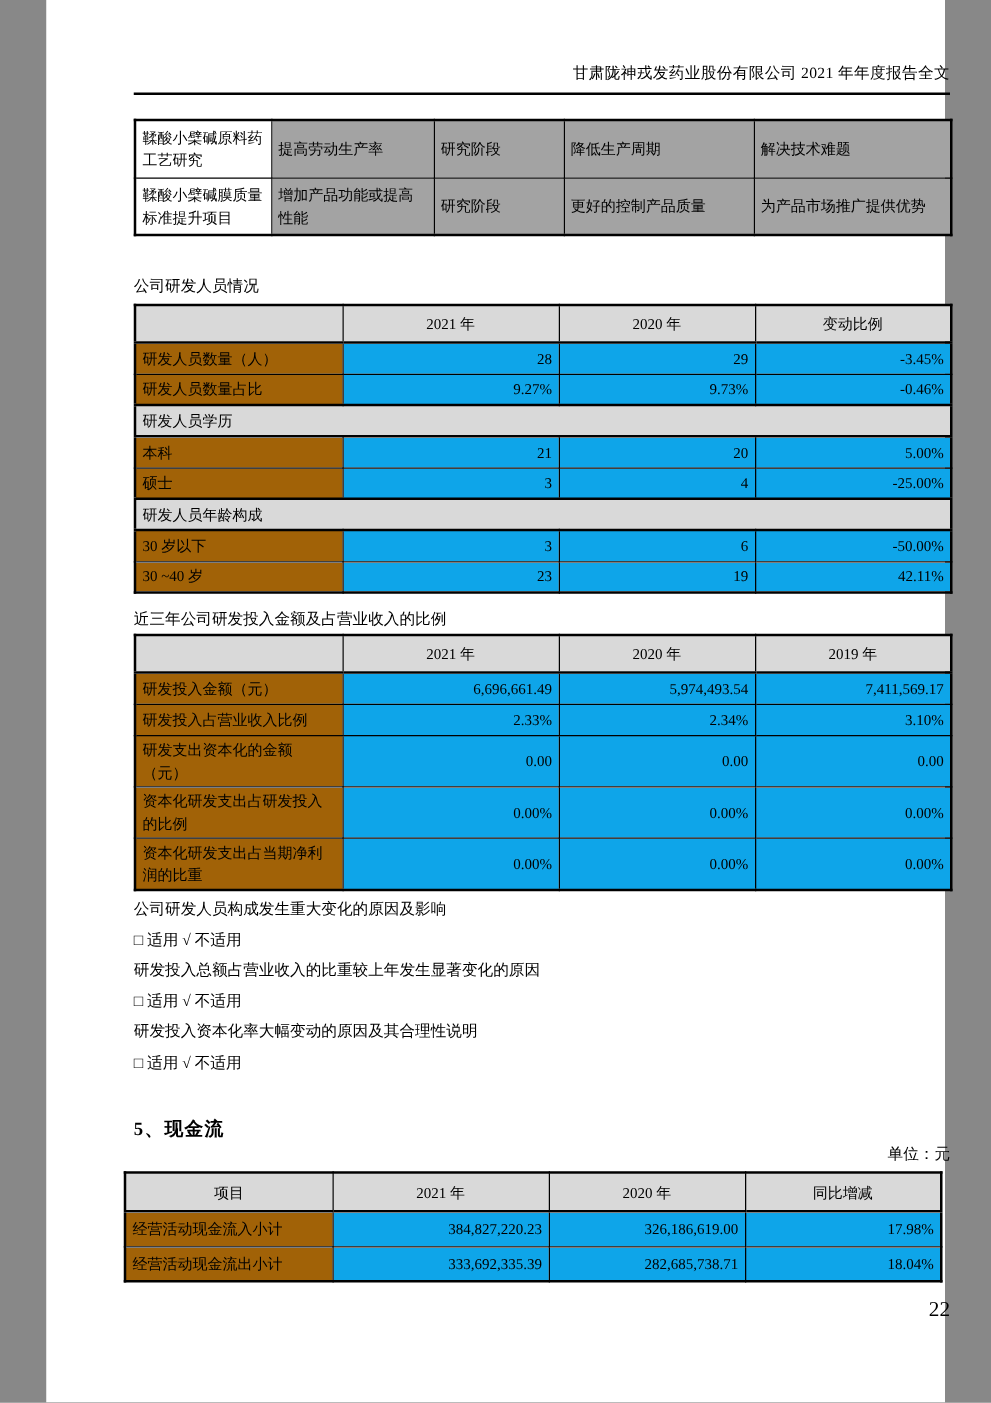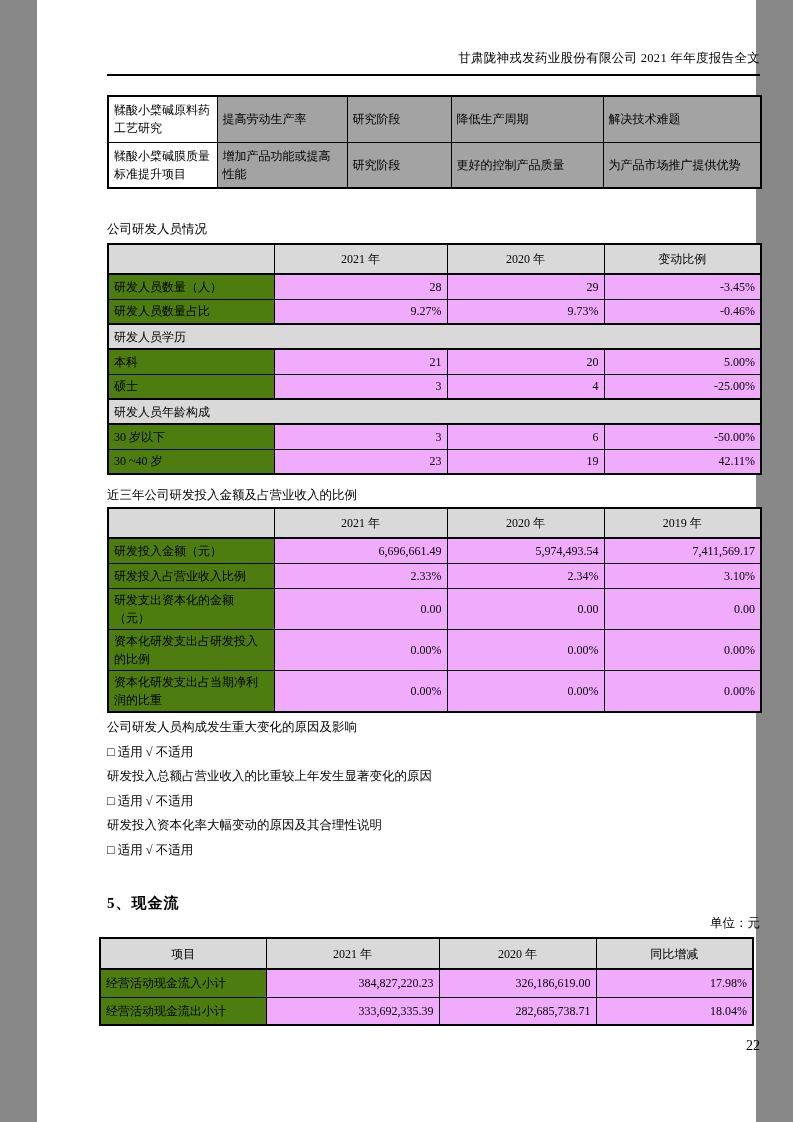--- a/index.html
+++ b/index.html
@@ -22,23 +22,23 @@
     border:1px solid #000;
     padding:2px 5px;
     font-weight:normal;
     font-size:12px;
     line-height:1.5;
     vertical-align:middle;
     overflow:hidden;
     word-break:break-all;
   }
   table.tbl thead th{background:#d9d9d9;text-align:center;height:24px;border-bottom:2px solid #000;}
-  table.tbl td.first{background:#4d7c0f;text-align:left;}
+  table.tbl td.first{background:#a16207;text-align:left;}
   table.tbl td.band{background:#d9d9d9;text-align:left;border-top:2px solid #000;border-bottom:2px solid #000;height:19px;}
-  table.tbl td.num{text-align:right;background:#f0abfc;}
+  table.tbl td.num{text-align:right;background:#0ea5e9;}
   table.tbl tr{height:25px;}
   
   table.plain td.first{background:#fff;}
   table.plain td{text-align:left;background:#a3a3a3;}
   #table-projects tr{height:26px;}
   #table-projects tr.tall{height:46px;}
   
   .sec-label{font-size:12.5px;}
   .lbl-rd-staff{top:221px;left:70px;}
   .lbl-rd-invest{top:487px;left:70px;}
@@ -48,21 +48,21 @@
   .tbl-cashflow{top:937px;left:62px;border-radius:29px;}
   
   .notes{top:721px;left:70px;width:653px;}
   .notes p{margin:0 0 12px 0;line-height:12.5px;font-size:12.5px;}
   
   .cash-heading{top:874px;left:70px;font-size:15px;font-weight:bold;letter-spacing:1px;margin-top:20px;}
   .unit-label{top:915px;left:70px;width:653px;text-align:right;font-size:12.5px;}
   #table-cashflow tr{height:28px;}
   #table-cashflow thead th{height:25px;}
   
-  .page-number{top:1038px;left:70px;width:653px;text-align:right;font-size:14px;}
+  .page-number{top:1038px;left:70px;width:653px;text-align:right;font-size:17px;}
 </style>
 </head>
 <body>
 
 <div class="page">
 
   <div class="abs doc-header">甘肃陇神戎发药业股份有限公司 2021 年年度报告全文</div>
   <div class="abs header-rule"></div>
 
   <table class="tbl plain abs tbl-projects" id="table-projects">

